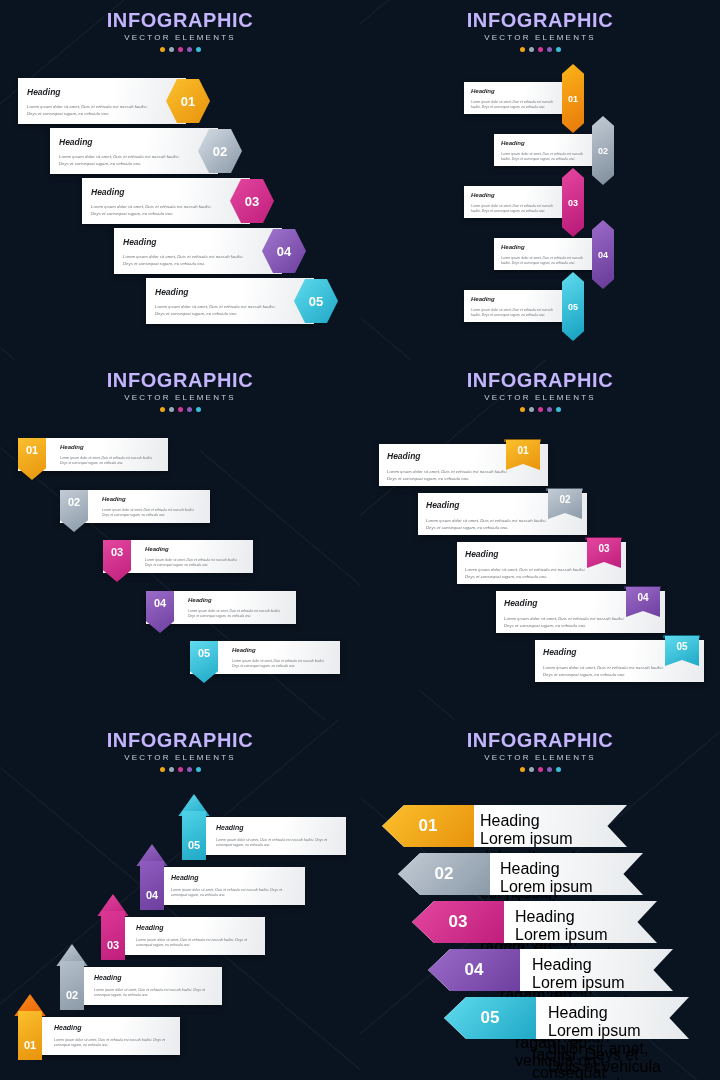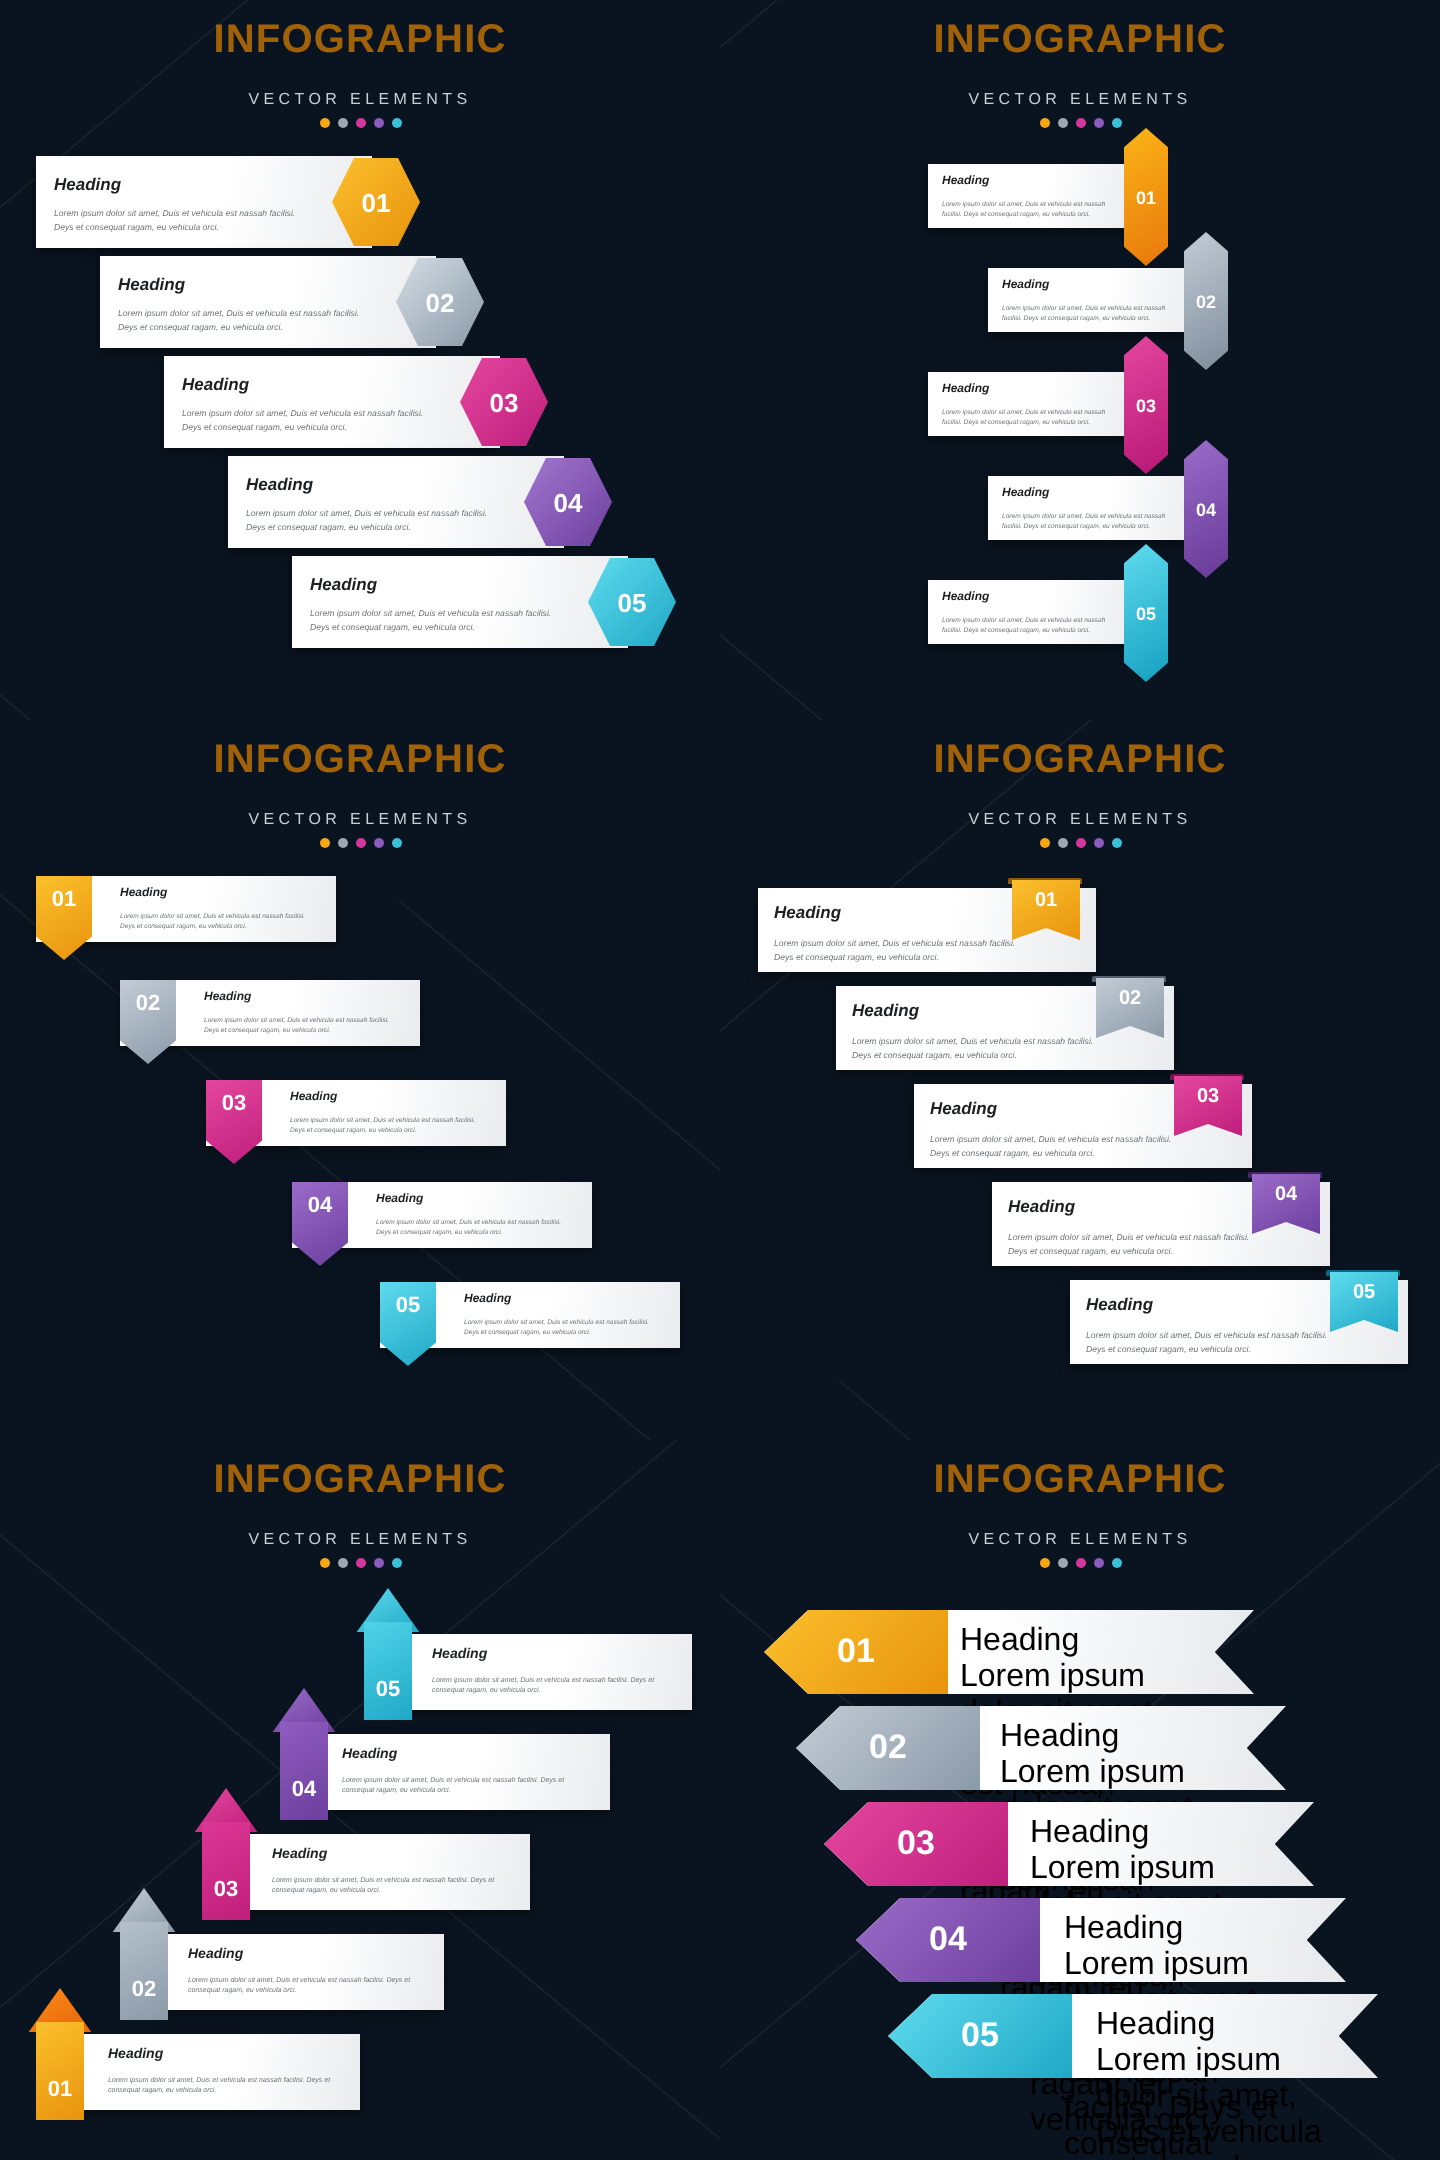--- a/index.html
+++ b/index.html
@@ -23,26 +23,26 @@
 
   .panel { position:relative; overflow:hidden; background:#0a1420; }
 
   
   .wm { position:absolute; inset:0; pointer-events:none; opacity:.05; }
   .wm i { position:absolute; background:#fff; height:1px; width:150%; transform-origin:0 0; }
 
   
   .hdr { text-align:center; padding-top:10px; }
   .hdr .t1 {
-    font-size:20px; font-weight:bold; color:#a16207;
+    font-size:20px; font-weight:bold; color:#c4b5fd;
     letter-spacing:.6px; line-height:1;
   }
   .hdr .t2 {
     font-size:8px; color:#c8ced6; letter-spacing:2.2px;
-    margin-top:16px; line-height:1;
+    margin-top:4px; line-height:1;
   }
   .dots { margin-top:5px; display:flex; gap:4px; justify-content:center; }
   .dots span { width:5px; height:5px; border-radius:50%; display:block; }
 
   
   .card {
     position:absolute;
     background:linear-gradient(100deg,#ffffff 0%,#ffffff 55%,#e9ebee 100%);
     box-shadow:0 2px 6px rgba(0,0,0,.45);
   }

